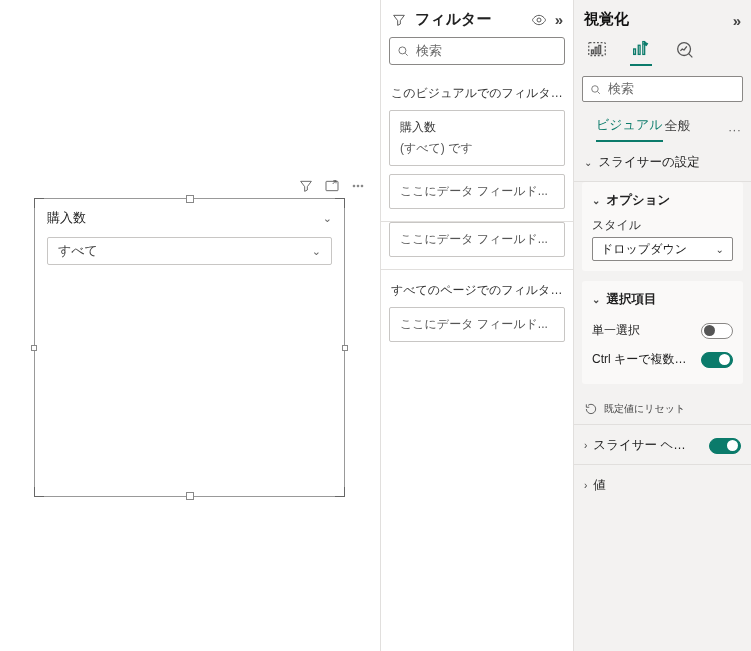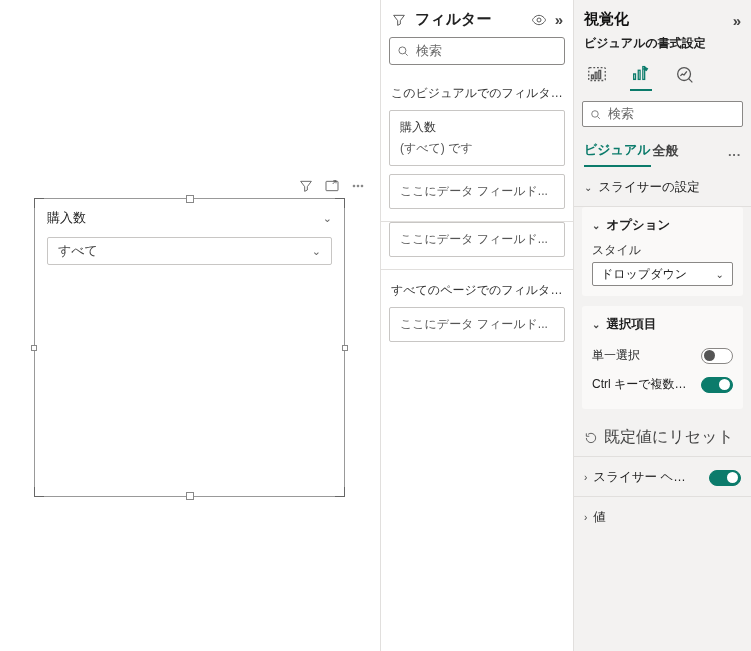--- a/index.html
+++ b/index.html
@@ -88,21 +88,21 @@
   .mode-row .mode.active svg { stroke:#0b7b6b; }
   .mode-row .mode.active { border-bottom:2px solid #0b7b6b; padding-bottom:2px; }
 
   .fmt-search-wrap { padding:0 8px 8px; }
   .fmt-search {
     display:flex; align-items:center; background:#fff; border:1px solid #8a8886; border-radius:2px; height:26px; padding:0 6px; color:#666;
   }
   .fmt-search svg { width:13px; height:13px; stroke:#666; fill:none; stroke-width:1.5; margin-right:6px; }
 
   .tabbar {
-    display:flex; gap:2px; padding:6px 10px 0; font-size:13px; font-weight:700; color:#444; align-items:center;
+    display:flex; gap:2px; padding:6px 10px 0; font-size:13px; font-weight:400; color:#444; align-items:center;margin-left:12px;
   }
   .tabbar .tab { padding-bottom:6px; cursor:pointer; }
   .tabbar .tab.active { color:#0b7b6b; border-bottom:2px solid #0b7b6b; }
   .tabbar .dots { margin-left:auto; color:#666; }
 
   .group-head {
     display:flex; align-items:center; padding:12px 10px 10px; font-size:12.5px; color:#222; cursor:pointer;
   }
   .group-head .chev { margin-right:6px; font-size:10px; color:#444; }
   .group-head .spacer { flex:1; }
@@ -127,21 +127,21 @@
 
   .toggle {
     width:32px; height:16px; border-radius:8px; background:#fff; border:1px solid #8a8886; position:relative; flex-shrink:0;
   }
   .toggle .knob { position:absolute; top:1.5px; width:11px; height:11px; border-radius:50%; background:#555; }
   .toggle.off .knob { left:2px; }
   .toggle.on { background:#0b7b6b; border-color:#0b7b6b; }
   .toggle.on .knob { right:2px; background:#fff; }
 
   .reset {
-    display:flex; align-items:center; gap:6px; padding:8px 10px; font-size:16px; color:#444;
+    display:flex; align-items:center; gap:6px; padding:8px 10px; font-size:10px; color:#444;
   }
   .reset svg { width:14px; height:14px; stroke:#444; fill:none; stroke-width:1.4; }
 
   .chev { font-size:11px; color:#666; }
   .ellipsis { white-space:nowrap; overflow:hidden; text-overflow:ellipsis; }
 </style>
 </head>
 <body>
 
 <div class="app">
@@ -231,21 +231,20 @@
     </div>
     <div class="filter-drop">ここにデータ フィールド...</div>
   </div>
 
   <div class="format">
     <div class="format-head">
       <span>視覚化</span>
       <span class="spacer"></span>
       <span style="font-weight:600;color:#444;">»</span>
     </div>
-    <div class="format-sub">ビジュアルの書式設定</div>
 
     <div class="mode-row">
       <span class="mode">
         <svg viewBox="0 0 24 24">
             <rect x="3" y="4" width="18" height="14" rx="1" stroke-dasharray="2 2"></rect>
             <rect x="6" y="12" width="2" height="4"></rect>
             <rect x="10" y="9" width="2" height="7"></rect>
             <rect x="14" y="7" width="2" height="9"></rect>
           </svg>
       </span>

